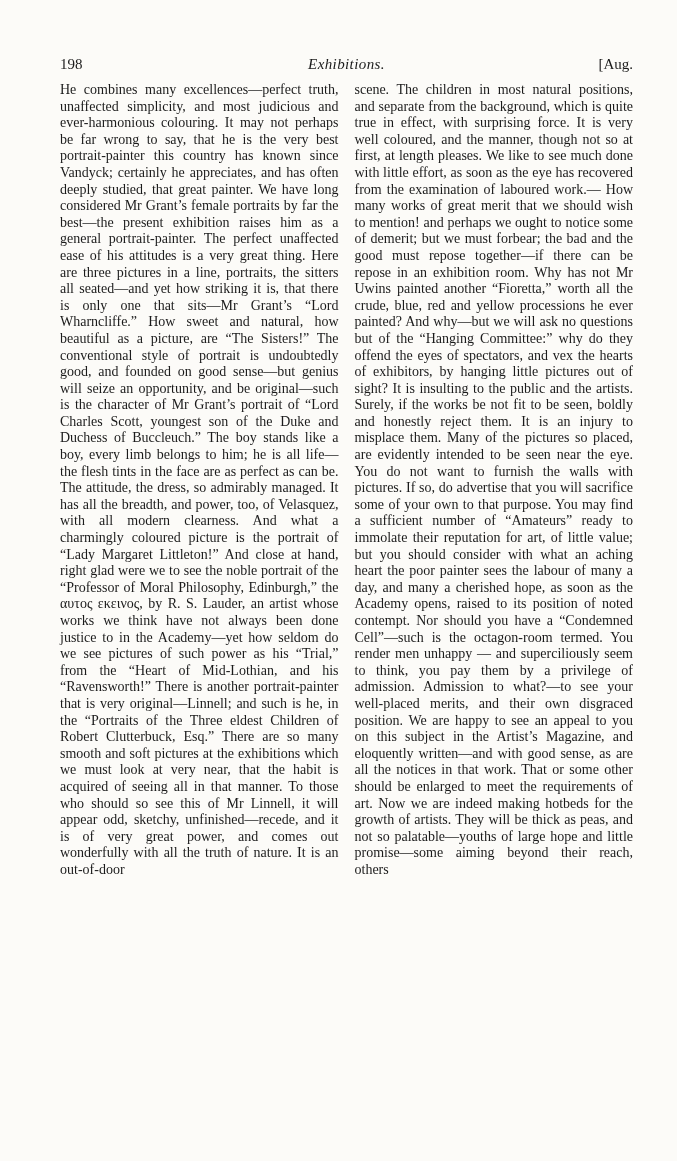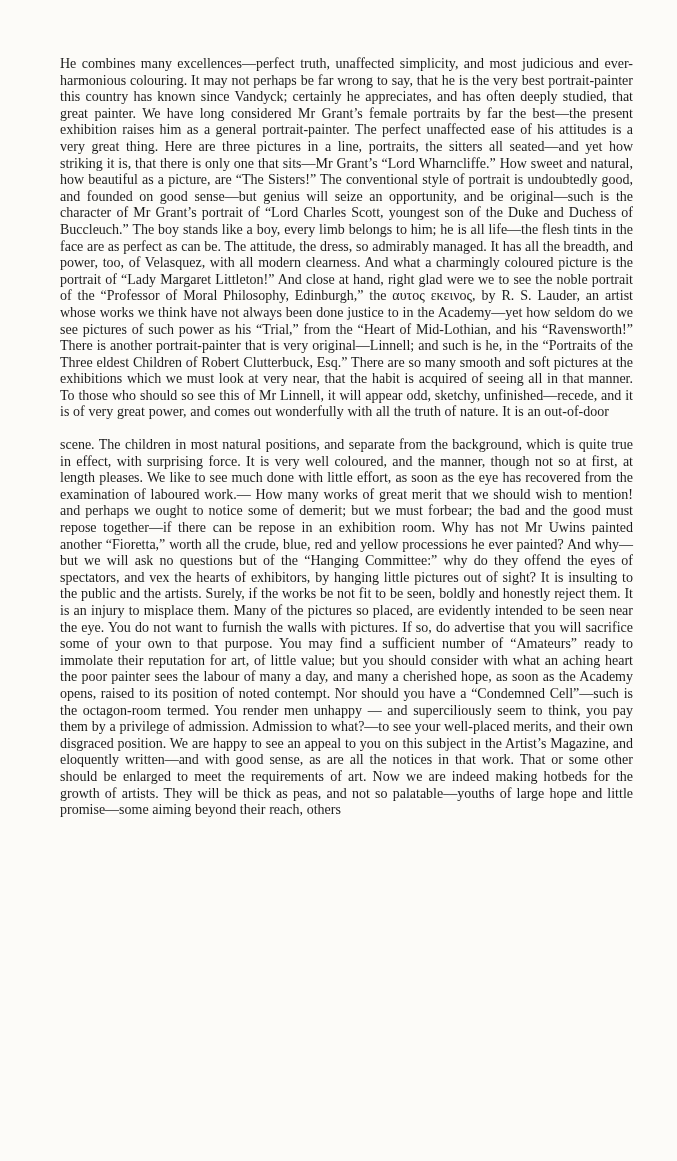--- a/index.html
+++ b/index.html
@@ -31,34 +31,38 @@
   .header .side.left { text-align: left; }
   .header .side.right { text-align: right; }
   .header .running-title {
     flex: 0 0 auto;
     font-style: italic;
     letter-spacing: 0.4px;
   }
   .cols {
     display: flex;
     gap: 16px;
-    flex-direction: column;
   }
   .col {
     flex: 1 1 0;
     font-size: 14px;
     line-height: 16.6px;
     text-align: justify;
     text-justify: inter-word;
     word-spacing: 0.2px;
   }
   .col span.it {
   }
 </style>
 </head>
 <body>
 
 <div class="page">
+  <div class="header">
+    <span class="side left">198</span>
+    <span class="running-title">Exhibitions.</span>
+    <span class="side right">[Aug.</span>
+  </div>
   <div class="cols">
     <div class="col"><span>He combines many excellences—perfect truth, unaffected simplicity, and most judicious and ever-harmonious colouring. It may not perhaps be far wrong to say, that he is the very best portrait-painter this country has known since Vandyck; certainly he appreciates, and has often deeply studied, that great painter. We have long considered Mr Grant’s female portraits by far the best—the present exhibition raises him as a general portrait-painter. The perfect unaffected ease of his attitudes is a very great thing. Here are three pictures in a line, portraits, the </span><span class="it">sitters</span><span> all </span><span class="it">seated</span><span>—and yet how striking it is, that there is only one that sits—Mr Grant’s “Lord Wharncliffe.” How sweet and natural, how beautiful as a picture, are “The Sisters!” The conventional style of portrait is undoubtedly good, and founded on good sense—but genius will seize an opportunity, and be original—such is the character of Mr Grant’s portrait of “Lord Charles Scott, youngest son of the Duke and Duchess of Buccleuch.” The boy stands like a boy, every limb belongs to him; he is all life—the flesh tints in the face are as perfect as can be. The attitude, the dress, so admirably managed. It has all the breadth, and power, too, of Velasquez, with all modern clearness. And what a charmingly coloured picture is the portrait of “Lady Margaret Littleton!” And close at hand, right glad were we to see the noble portrait of the “Professor of Moral Philosophy, Edinburgh,” the </span><span class="it">αυτος εκεινος</span><span>, by R. S. Lauder, an artist whose works we think have not always been done justice to in the Academy—yet how seldom do we see pictures of such power as his “Trial,” from the “Heart of Mid-Lothian, and his “Ravensworth!” There is another portrait-painter that is very original—Linnell; and such is he, in the “Portraits of the Three eldest Children of Robert Clutterbuck, Esq.” There are so many smooth and soft pictures at the exhibitions which we must look at very near, that the habit is acquired of seeing all in that manner. To those who should so see this of Mr Linnell, it will appear odd, sketchy, unfinished—recede, and it is of very great power, and comes out wonderfully with all the truth of nature. It is an out-of-door</span></div>
     <div class="col"><span>scene. The children in most natural positions, and separate from the background, which is quite true in effect, with surprising force. It is very well coloured, and the manner, though not so at first, at length pleases. We like to see much done with little effort, as soon as the eye has recovered from the examination of laboured work.— How many works of great merit that we should wish to mention! and perhaps we ought to notice some of demerit; but we must forbear; the bad and the good must repose together—if there </span><span class="it">can</span><span> be repose in an exhibition room. Why has not Mr Uwins painted another “Fioretta,” worth all the crude, blue, red and yellow processions he ever painted? And why—but we will ask no questions but of the “Hanging Committee:” why do they offend the eyes of spectators, and vex the hearts of exhibitors, by hanging little pictures out of sight? It is insulting to the public and the artists. Surely, if the works be not fit to be seen, boldly and honestly reject them. It is an injury to misplace them. Many of the pictures so placed, are evidently intended to be seen near the eye. You do not want to </span><span class="it">furnish</span><span> the walls with pictures. If so, do advertise that you will sacrifice some of your own to that purpose. You may find a sufficient number of “Amateurs” ready to immolate their reputation for art, of little value; but you should consider with what an aching heart the poor painter sees the labour of many a day, and many a cherished hope, as soon as the Academy opens, raised to its position of noted contempt. Nor should you have a “Condemned Cell”—such is the octagon-room termed. You render men unhappy — and superciliously seem to think, you pay them by a privilege of admission. Admission to what?—to see your well-placed merits, and their own disgraced position. We are happy to see an appeal to you on this subject in the </span><span class="it">Artist’s Magazine</span><span>, and eloquently written—and with good sense, as are all the notices in that work. That or some other should be enlarged to meet the requirements of art. Now we are indeed making hotbeds for the growth of artists. They will be thick as peas, and not so palatable—youths of large hope and little promise—some aiming beyond their reach, others</span></div>
   </div>
 </div>
 
 </body></html>

